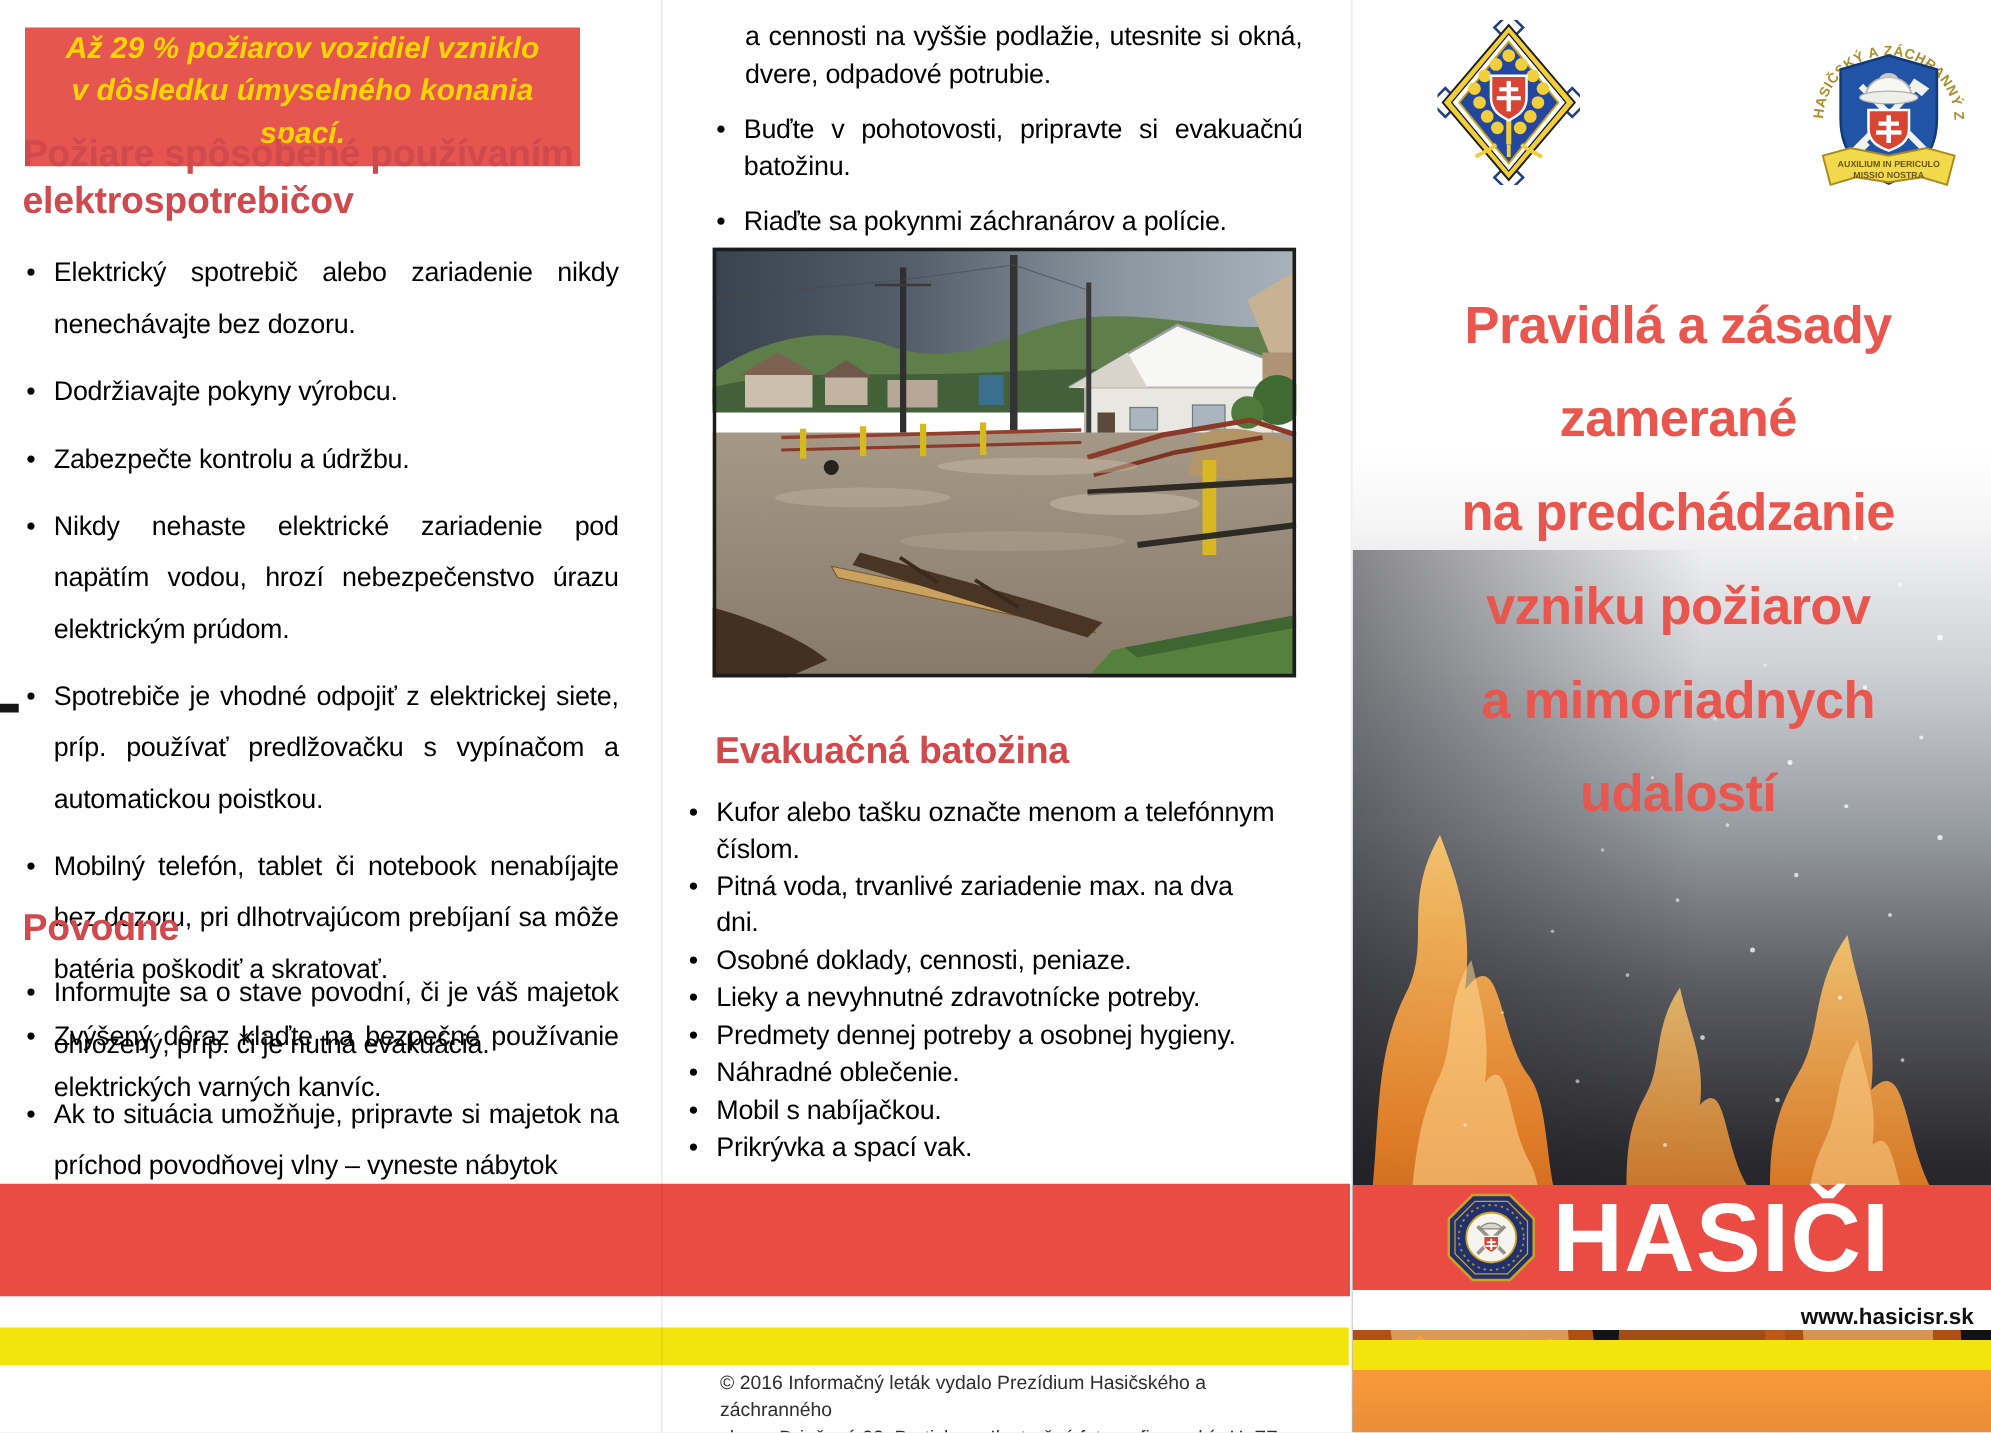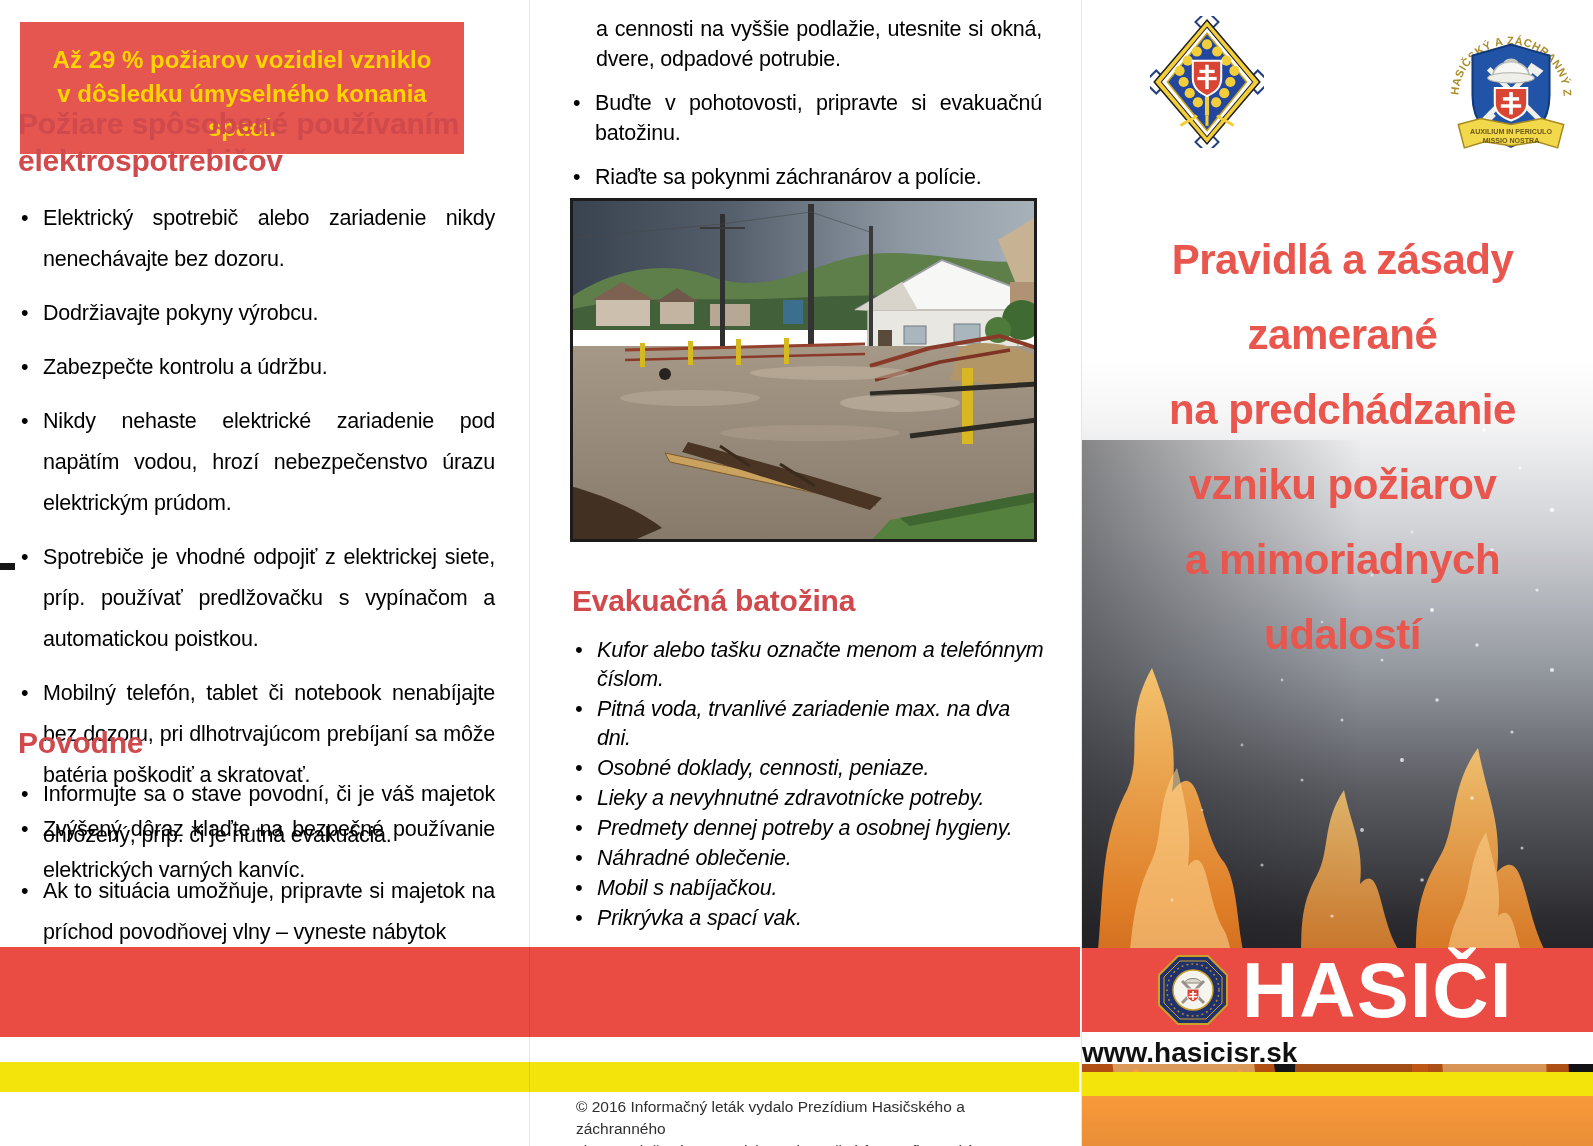--- a/index.html
+++ b/index.html
@@ -8,38 +8,38 @@
     font-family:"Liberation Sans","DejaVu Sans",sans-serif;color:#2f2f2f;
     overflow:hidden;
   }
   
   .body-txt{font-size:21.5px;letter-spacing:-0.2px;color:#000000;}
   .red-h{font-weight:bold;color:#d0494c;letter-spacing:-0.2px;}
   
   .banner{
     position:absolute;left:20px;top:22px;width:436px;background:#e4564f;
     color:#ffd400;font-weight:bold;font-size:24px;line-height:34px;
-    text-align:center;padding:21px 4px 9px 4px;
+    text-align:center;padding:0 4px 9px 4px;font-style:italic;
   }
   .h1-left{position:absolute;left:18px;top:105px;width:480px;font-size:30px;line-height:37px;}
   .list{list-style:none;margin:0;padding:0;}
   .list .li{position:relative;padding-left:25px;margin:0 0 13px 0;line-height:41px;text-align:justify;}
   .list .li::before{content:"•";position:absolute;left:3px;top:0;}
   .list-left1{position:absolute;left:18px;top:198px;width:477px;}
   .h2-povodne{position:absolute;left:18px;top:726px;font-size:30px;}
   .list-left2{position:absolute;left:18px;top:774px;width:477px;}
   .list-left2 .li{margin-bottom:15px;}
   .fold-dash{position:absolute;left:0;top:563px;width:15px;height:7px;background:#161616;}
   
   .mid-top{position:absolute;left:570px;top:14px;width:472px;}
   .cont-par{margin:0 0 14px 0;padding-left:26px;line-height:30px;text-align:justify;}
   .list-mid .li{line-height:30px;margin-bottom:14px;}
   .photo-wrap{position:absolute;left:570px;top:198px;width:467px;height:344px;}
   .h2-evak{position:absolute;left:572px;top:584px;font-size:30px;}
-  .list-mid2{position:absolute;left:572px;top:636px;width:474px;font-style:italic;}
+  .list-mid2{position:absolute;left:548px;top:636px;width:474px;}
   .list-mid2 .li{line-height:29px;margin-bottom:1px;text-align:left;}
   .copyright{position:absolute;left:576px;top:1096px;width:474px;font-size:15.5px;line-height:22px;color:#2f2f2f;}
   
   .band-red-left{position:absolute;left:0;top:947px;width:1080px;height:90px;background:#ea4b43;}
   .band-yellow-left{position:absolute;left:0;top:1062px;width:1079px;height:30px;background:#f3e40c;}
   
   .fold-line{position:absolute;top:0;width:1px;height:1146px;background:rgba(0,0,0,0.10);}
   
   .right-panel{position:absolute;left:1082px;top:0;width:511px;height:1146px;overflow:hidden;}
   .flame-bg{position:absolute;left:0;top:360px;width:511px;height:786px;}
@@ -47,21 +47,21 @@
   .logo-hazz{position:absolute;left:362px;top:10px;width:134px;height:148px;}
   .title-stack{position:absolute;left:0;top:222px;width:511px;}
   .title-line{height:75px;display:flex;align-items:center;justify-content:center;
     font-size:42px;font-weight:bold;color:#e8564e;letter-spacing:-0.5px;padding-left:10px;}
   .hasici-band{position:absolute;left:0;top:948px;width:511px;height:84px;background:#ea4b43;
     display:flex;align-items:center;}
   .hasici-badge{margin-left:74px;width:74px;height:74px;flex:0 0 auto;}
   .brand-txt{font-size:78px;font-weight:bold;color:#ffffff;letter-spacing:1px;
     margin-left:12px;line-height:84px;white-space:nowrap;}
   .web-strip{position:absolute;left:0;top:1032px;width:511px;height:32px;background:#ffffff;
-    text-align:left;font-size:28px;font-weight:bold;color:#111;line-height:42px;padding-right:14px;box-sizing:border-box;}
+    text-align:right;font-size:18px;font-weight:bold;color:#111;line-height:42px;padding-right:14px;box-sizing:border-box;}
   .band-yellow-right{position:absolute;left:0;top:1072px;width:511px;height:24px;background:#f3e40c;}
 </style>
 </head>
 <body>
 
 <div class="page">
 
   <div class="banner">
     <div>Až 29 % požiarov vozidiel vzniklo</div>
     <div>v dôsledku úmyselného konania spací.</div>

